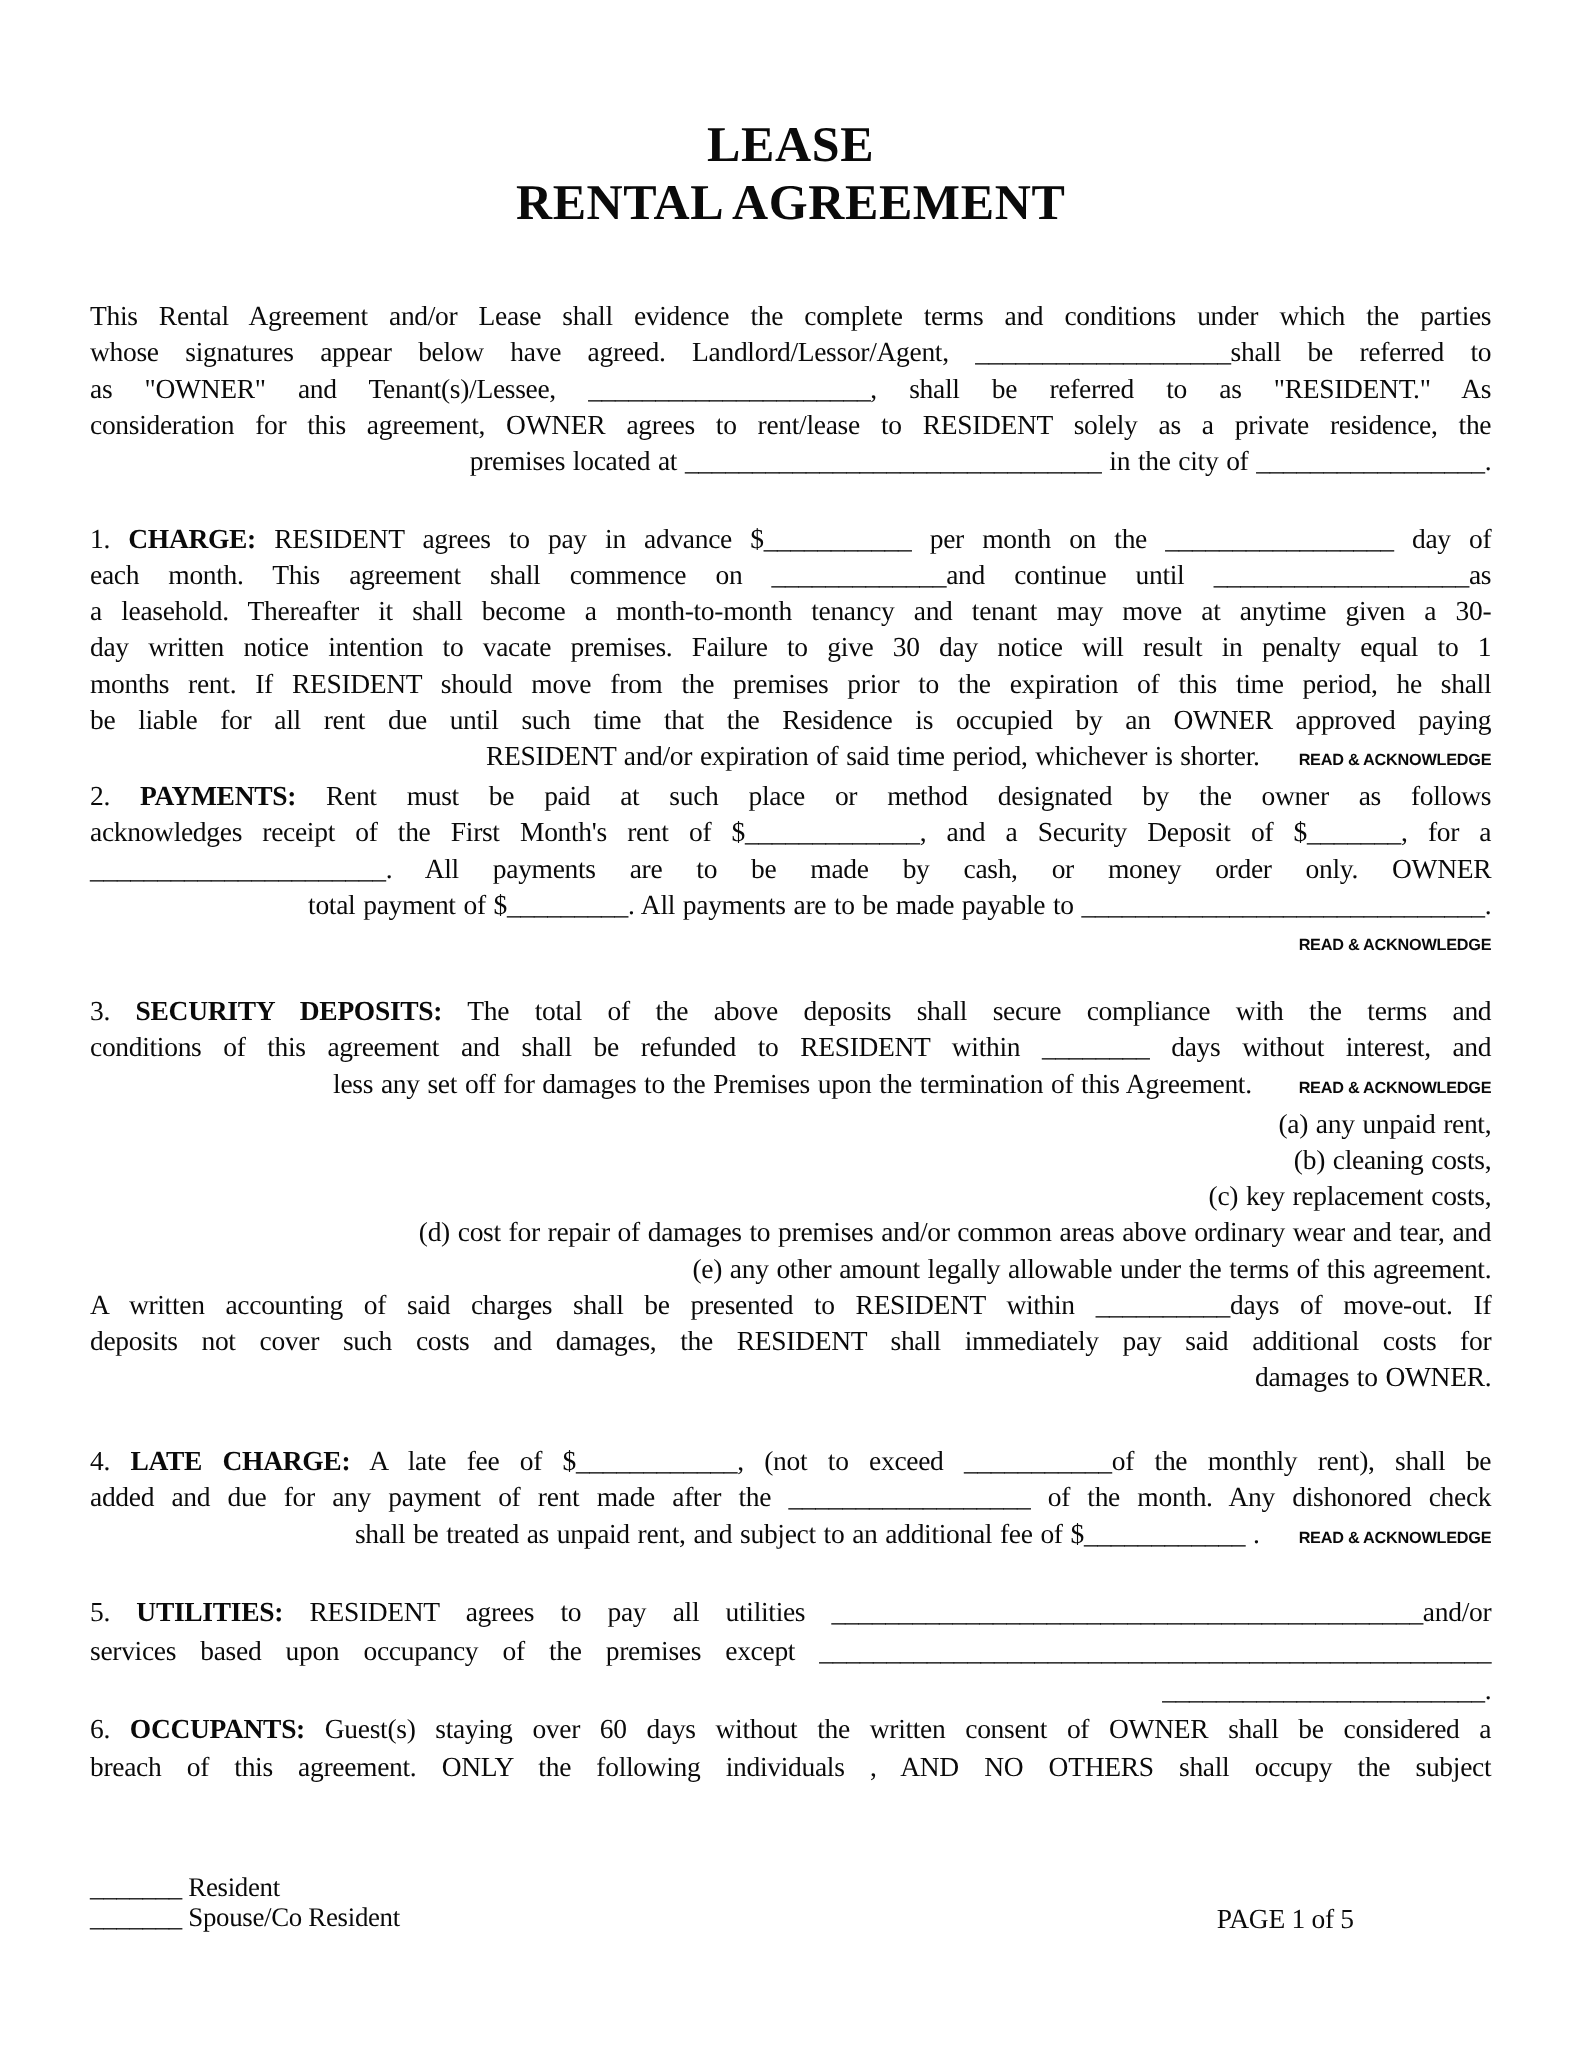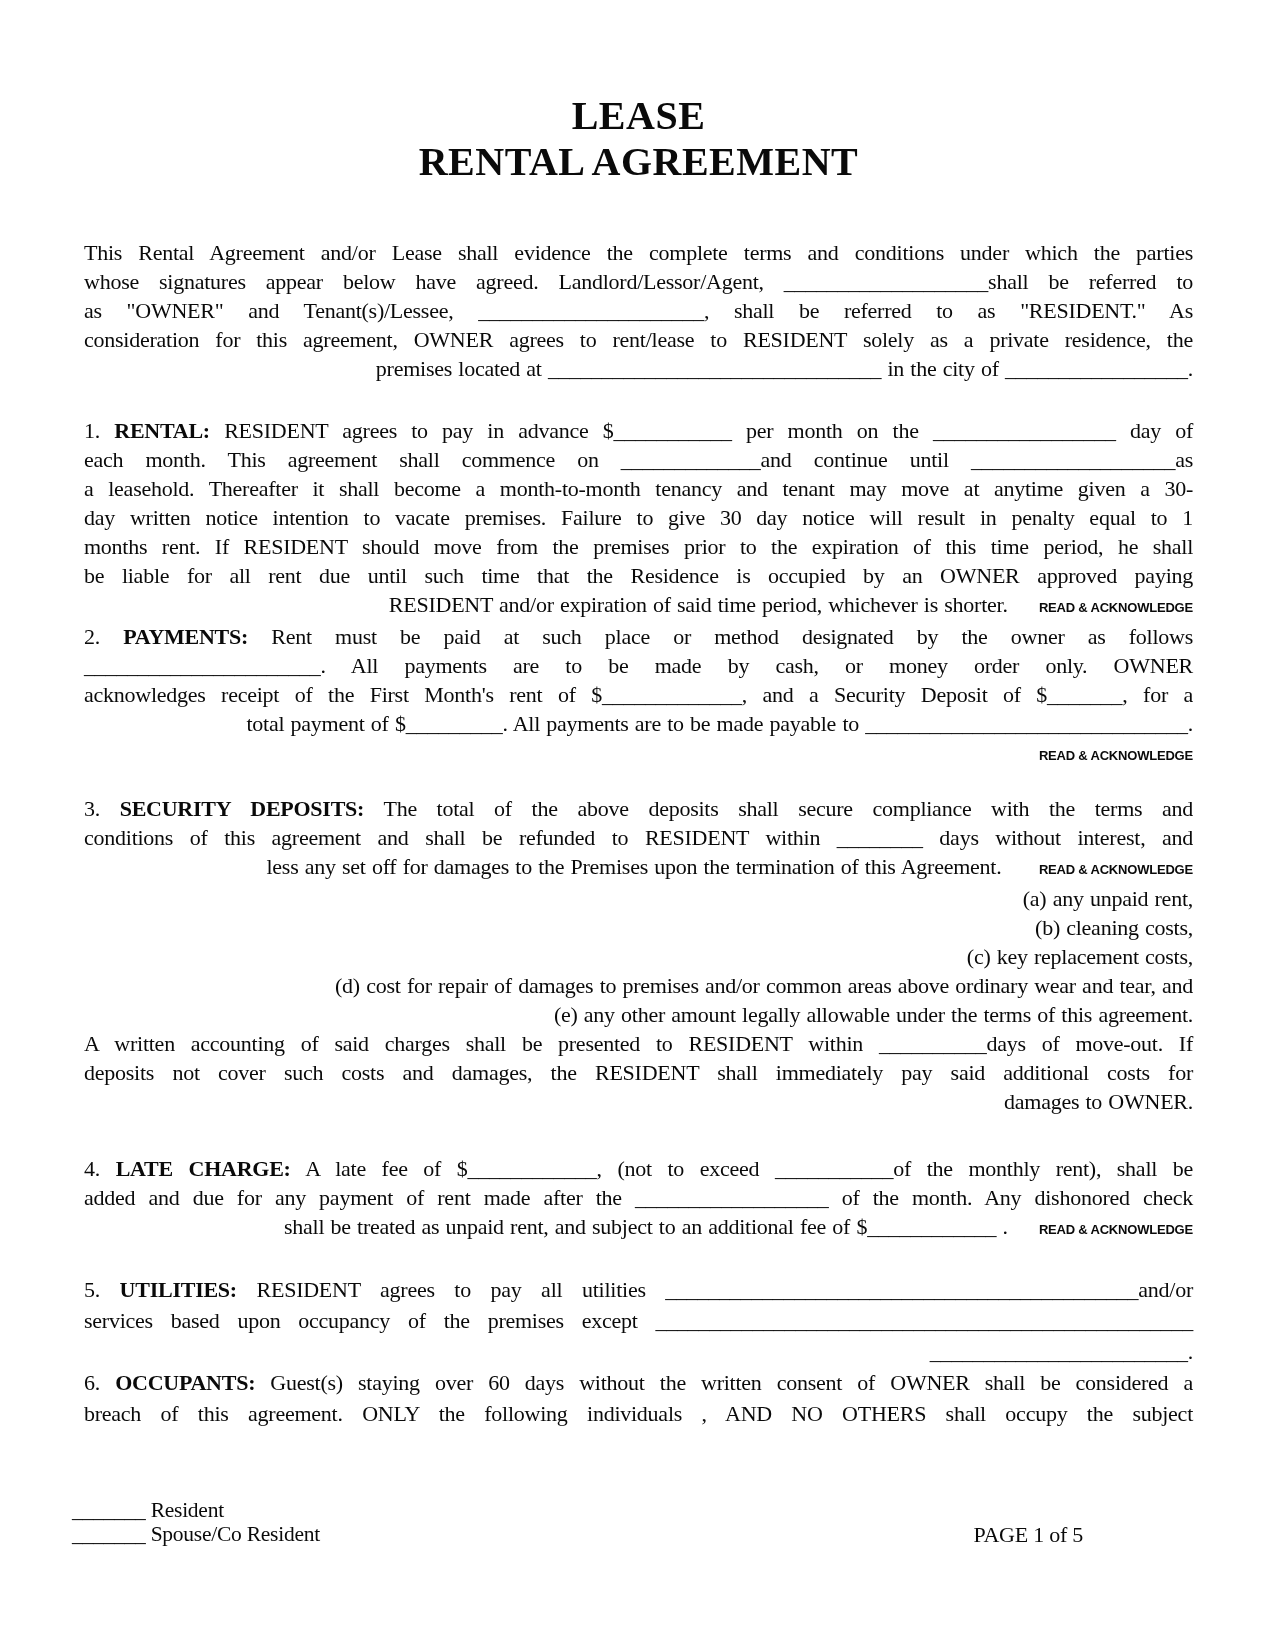--- a/index.html
+++ b/index.html
@@ -7,21 +7,21 @@
     position: relative;
     width: 1275px;
     height: 1650px;
     background: #ffffff;
     color: #0a0a0a;
     font-family: "Liberation Serif", "DejaVu Serif", serif;
     overflow: hidden;
   }
   .content {
     position: absolute;
-    left: 84px;
+    left: 72px;
     right: 82px;
     top: 0;
   }
   .doc-title {
     margin-top: 93px;
     text-align: center;
     font-weight: bold;
     font-size: 40px;
     line-height: 46px;
     letter-spacing: 0.5px;
@@ -78,32 +78,32 @@
     </div>
     <div>
         <div class="para para-intro">
           <div class="line just">This Rental Agreement and/or Lease shall evidence the complete terms and conditions under which the parties</div>
           <div class="line just">whose signatures appear below have agreed. Landlord/Lessor/Agent, ___________________shall be referred to</div>
           <div class="line just">as "OWNER" and Tenant(s)/Lessee, _____________________, shall be referred to as "RESIDENT." As</div>
           <div class="line just">consideration for this agreement, OWNER agrees to rent/lease to RESIDENT solely as a private residence, the</div>
           <div class="line nat">premises located at _______________________________ in the city of _________________.</div>
         </div>
         <div class="para para-terms">
-          <div class="line just">1. <b>RENTAL:</b> RESIDENT agrees to pay in advance $___________ per month on the _________________ day of</div>
+          <div class="line just">1. <b>CHARGE:</b> RESIDENT agrees to pay in advance $___________ per month on the _________________ day of</div>
           <div class="line just">each month. This agreement shall commence on _____________and continue until ___________________as</div>
           <div class="line just">a leasehold. Thereafter it shall become a month-to-month tenancy and tenant may move at anytime given a 30-</div>
           <div class="line just">day written notice intention to vacate premises.  Failure to give 30 day notice will result in penalty equal to 1</div>
           <div class="line just">months rent. If RESIDENT should move from the premises prior to the expiration of this time period, he shall</div>
           <div class="line just">be liable for all rent due until such time that the Residence is occupied by an OWNER approved paying</div>
           <div class="line nat">RESIDENT and/or expiration of said time period, whichever is shorter.&nbsp;&nbsp;&nbsp;&nbsp; <span class="ra">READ &amp; ACKNOWLEDGE</span></div>
         </div>
         <div class="para para-payments">
           <div class="line just">2. <b>PAYMENTS:</b> Rent must be paid at such place or method designated by the owner as follows</div>
+          <div class="line just">acknowledges receipt of the First Month's rent of $_____________, and a Security Deposit of $_______,  for  a</div>
           <div class="line just">______________________. All payments are to be made by cash, or money order only. OWNER</div>
-          <div class="line just">acknowledges receipt of the First Month's rent of $_____________, and a Security Deposit of $_______,  for  a</div>
           <div class="line nat">total payment of $_________. All payments are to be made payable to ______________________________.</div>
           <div class="line nat" style="margin-left: 19px;"><span class="ra">READ &amp; ACKNOWLEDGE</span></div>
         </div>
         <div class="para para-security">
           <div class="line just">3. <b>SECURITY DEPOSITS:</b> The total of the above deposits shall secure compliance with the terms and</div>
           <div class="line just">conditions of this agreement and shall be refunded to RESIDENT within ________ days without interest, and</div>
           <div class="line nat">less any set off for damages to the Premises upon the termination of this Agreement.&nbsp;&nbsp;&nbsp;&nbsp;&nbsp; <span class="ra">READ &amp; ACKNOWLEDGE</span></div>
           <div class="line nat">(a) any unpaid rent,</div>
           <div class="line nat">(b) cleaning costs,</div>
           <div class="line nat">(c) key replacement costs,</div>

